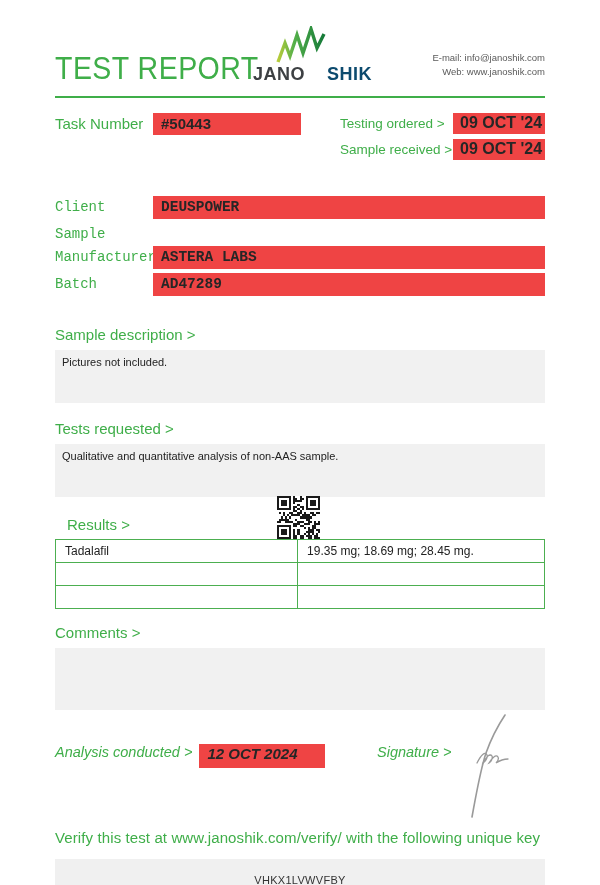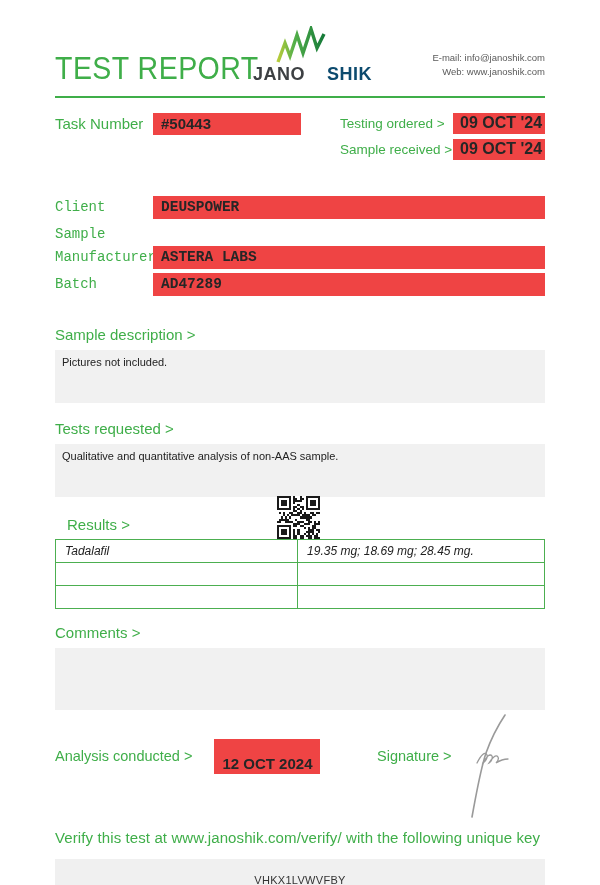--- a/index.html
+++ b/index.html
@@ -57,31 +57,31 @@
   .tests-box { height:53px; }
   .comments-box { height:62px; }
   .mt30 { margin-top:30px; }
   .mt17 { margin-top:17px; }
   .mt15 { margin-top:15px; }
 
   
   .results-head { position:relative; height:42px; }
   .results-head .sec-label { position:absolute; left:12px; bottom:6px; }
   .qr { position:absolute; left:50%; margin-left:-23px; bottom:0; width:43px; height:43px; }
-  table.results { width:100%; border-collapse:collapse;font-style:italic; }
+  table.results { width:100%; border-collapse:collapse; }
   table.results td {
     border:1.4px solid #4caf50; height:23px; font-size:12px; color:#222;
     padding:0 0 0 9px; vertical-align:middle;
   }
   table.results td.c1 { width:49.5%; }
 
   
-  .foot-row { margin-top:34px; display:flex; align-items:center; position:relative; height:24px; }
+  .foot-row { margin-top:34px; display:flex; position:relative; height:24px;font-style:italic; }
   .foot-row .g-label { font-size:14.5px; }
-  .analysis-box { margin-left:22px; width:106px; font-size:15px; padding:16px 0 2px 8px; }
+  .analysis-box { margin-left:7px; width:126px; font-size:15px; padding:1px 0 2px 8px; }
   .sig-label { position:absolute; left:322px; }
   .signature { position:absolute; left:398px; top:-33px; pointer-events:none; }
 
   .verify { margin-top:61px; color:#3fae49; font-size:15.5px; letter-spacing:0.1px; transform:scaleX(0.97); transform-origin:left center; white-space:nowrap; }
   .keybar {
     margin-top:12px; background:#f0f0f0; height:42px; display:flex;
     align-items:center; justify-content:center; font-size:11px; color:#333;
     letter-spacing:0.3px;
   }
 </style>

